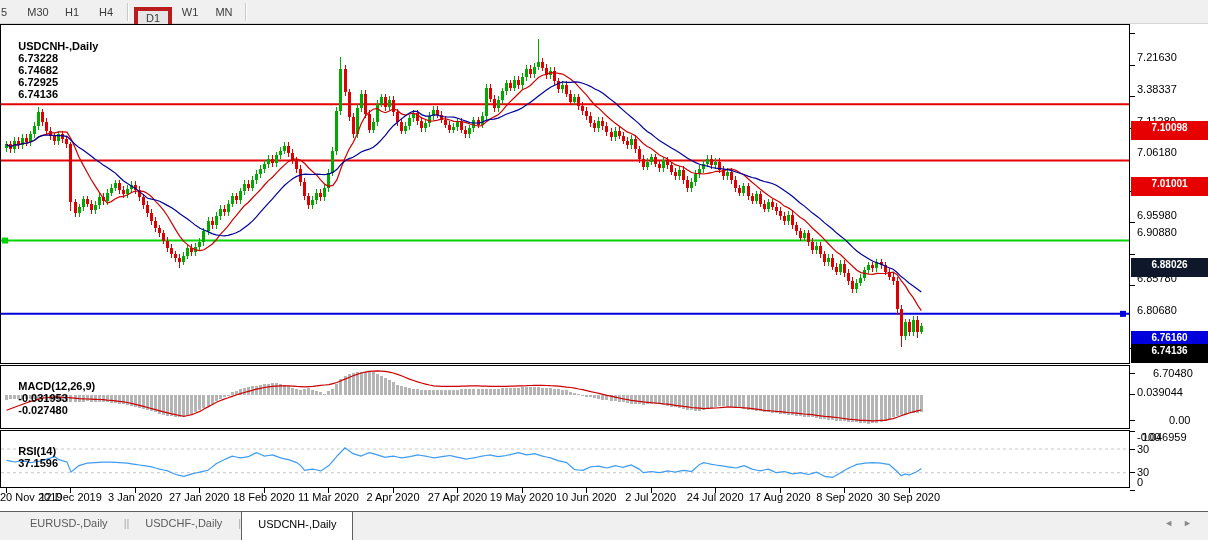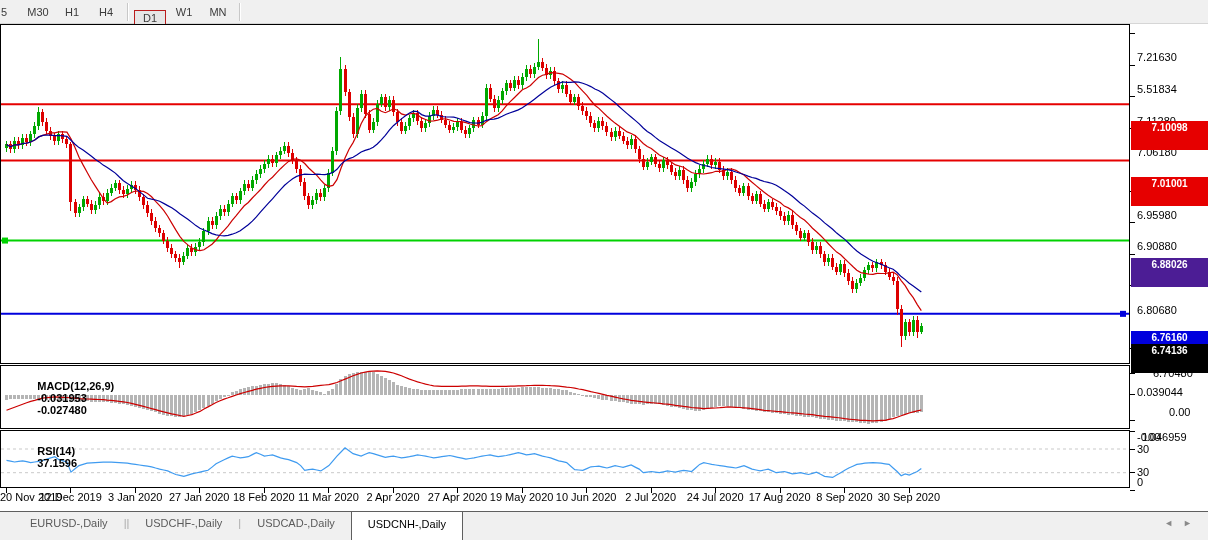--- a/index.html
+++ b/index.html
@@ -3,35 +3,35 @@
 <meta charset="utf-8">
 <style>
   html,body{margin:0;padding:0;}
   body{width:1208px;height:540px;overflow:hidden;background:#f0f0f0;
        font-family:"Liberation Sans","DejaVu Sans",sans-serif;font-size:11px;color:#000;position:relative;}
   
   .toolbar{position:absolute;left:0;top:0;width:1208px;height:23px;background:#f0f0f0;
            border-bottom:1px solid #d6d6d6;display:flex;align-items:center;}
   .tf{min-width:24px;padding:2px 4px;text-align:center;color:#3c3c3c;cursor:default;margin:0 1px;}
   .tf:first-child{margin-left:-12px;}
-  .tf.active{background:#e6e6e6;border:1px solid #b91c1c;padding:1px 3px;margin-top:12px;}
+  .tf.active{background:#e6e6e6;border:4px solid #b91c1c;padding:1px 3px;margin-top:12px;}
   .tb-sep{width:1px;height:18px;background:#c8c8c8;border-right:1px solid #fff;margin:0 4px;}
   
   .chart-window{position:absolute;left:0;top:24px;width:1208px;height:487px;background:#fff;}
   .panel{position:absolute;border:1px solid #000;background:#fff;box-sizing:border-box;}
   #panel-price{left:0;top:0;width:1130px;height:340px;}
   #panel-macd{left:0;top:341px;width:1130px;height:64px;}
   #panel-rsi{left:0;top:406px;width:1130px;height:58px;}
   #plot-svg{position:absolute;left:0;top:0;pointer-events:none;}
   .chart-title{position:absolute;left:6px;top:4px;font-weight:bold;white-space:pre;}
   .chart-title span{margin-right:4px;}
   .ind-label{position:absolute;left:6px;font-weight:bold;white-space:pre;}
-  .ind-label span{margin-right:4px;margin-left:19px;}
+  .ind-label span{margin-right:4px;}
   .axis-label{position:absolute;left:1137px;height:12px;line-height:12px;color:#000;}
-  .badge{position:absolute;left:1131px;width:77px;height:29px;line-height:13px;color:#fff;
+  .badge{position:absolute;left:1131px;width:77px;height:19px;line-height:13px;color:#fff;
          font-weight:bold;font-size:10px;text-align:center;}
   .date-label{position:absolute;top:467px;white-space:nowrap;color:#000;}
   
   .tabstrip{position:absolute;left:0;top:511px;width:1208px;height:29px;background:#f0f0f0;
             border-top:1px solid #5f5f5f;display:flex;align-items:stretch;}
   .tab{padding:5px 16px 0 16px;color:#5a5a5a;height:100%;box-sizing:border-box;}
   .tab.active{background:#fff;border:1px solid #5f5f5f;border-bottom:none;margin-top:-1px;
               padding-top:6px;color:#000;}
   .tab-sep{color:#aaa;padding-top:5px;}
   .tab-pad{width:14px;}
@@ -798,52 +798,59 @@
         <line x1="522.34" y1="464" x2="522.34" y2="469" stroke="#000"></line>
         <line x1="586.82" y1="464" x2="586.82" y2="469" stroke="#000"></line>
         <line x1="651.3000000000001" y1="464" x2="651.3000000000001" y2="469" stroke="#000"></line>
         <line x1="715.7800000000001" y1="464" x2="715.7800000000001" y2="469" stroke="#000"></line>
         <line x1="780.26" y1="464" x2="780.26" y2="469" stroke="#000"></line>
         <line x1="844.74" y1="464" x2="844.74" y2="469" stroke="#000"></line>
         <line x1="909.22" y1="464" x2="909.22" y2="469" stroke="#000"></line>
       </g>
     </svg>
 
+  <div class="chart-title">
+    <span>USDCNH-,Daily</span>
+    <span>6.73228</span>
+    <span>6.74682</span>
+    <span>6.72925</span>
+    <span>6.74136</span>
+  </div>
 
   <div class="ind-label" style="top:344px;">
     <span>MACD(12,26,9)</span>
     <span>-0.031953</span>
     <span>-0.027480</span>
   </div>
 
   <div class="ind-label" style="top:409px;">
     <span>RSI(14)</span>
     <span>37.1596</span>
   </div>
 
   <div id="price-axis">
     <div class="axis-label ytick" style="top: 27px;">7.21630</div>
-    <div class="axis-label ytick" style="top: 59.4274px;">5.51834</div>
+    <div class="axis-label ytick" style="top: 59.4274px;">3.38337</div>
     <div class="axis-label ytick" style="top: 90.9284px;">7.11280</div>
     <div class="axis-label ytick" style="top: 122.429px;">7.06180</div>
     <div class="axis-label ytick" style="top: 185.431px;">6.95980</div>
-    <div class="axis-label ytick" style="top: 216px; text-align: right;">6.90880</div>
+    <div class="axis-label ytick" style="top: 202px; text-align: right;">6.90880</div>
     <div class="axis-label ytick" style="top: 248.433px;">6.85780</div>
     <div class="axis-label ytick" style="top: 279.934px; text-align: right;">6.80680</div>
     <div class="axis-label ytick" style="top: 342.936px; padding-left: 16px;">6.70480</div>
   </div>
 
   <div class="badge lvl-badge" style="top: 97.2292px; background: rgb(230, 0, 0);">7.10098</div>
   <div class="badge lvl-badge" style="top: 153.418px; background: rgb(230, 0, 0);">7.01001</div>
-  <div class="badge lvl-badge" style="top: 233.56px; background: #4c1d95;">6.88026</div>
+  <div class="badge lvl-badge" style="top: 233.56px; background: #0f172a;">6.88026</div>
   <div class="badge lvl-badge" style="top: 306.852px; background: rgb(0, 0, 221);">6.76160</div>
   <div class="badge" id="last-price-badge" style="top: 320.354px; background: rgb(0, 0, 0);">6.74136</div>
 
   <div class="axis-label" style="top:362px;">0.039044</div>
-  <div class="axis-label" style="top:382px;padding-left:32px;">0.00</div>
+  <div class="axis-label" style="top:390px;padding-left:32px;">0.00</div>
   <div class="axis-label" style="top:407px;">-0.046959</div>
 
   <div class="axis-label" style="top:407px;left:1142px;top:407px;">100</div>
   <div class="axis-label" style="top:419px;">30</div>
   <div class="axis-label" style="top:442px;">30</div>
   <div class="axis-label" style="top:452px;">0</div>
 
   <div id="date-axis">
     <div class="date-label" style="left: 0px;">20 Nov 2019</div>
     <div class="date-label" style="left: 39.48px;">12 Dec 2019</div>
@@ -863,18 +870,17 @@
   </div>
 </div>
 
 <div class="tabstrip">
   <div class="tab-pad"></div>
   <div class="tab">EURUSD-,Daily</div>
   <div class="tab-sep">|</div>
   <div class="tab-sep">|</div>
   <div class="tab">USDCHF-,Daily</div>
   <div class="tab-sep">|</div>
-  <div class="tab">USDCAD-,Daily</div>
   <div class="tab active">USDCNH-,Daily</div>
   <div class="scroll-arrows">
     <span>◄</span><span>►</span>
   </div>
 </div>
 
 </body></html>

